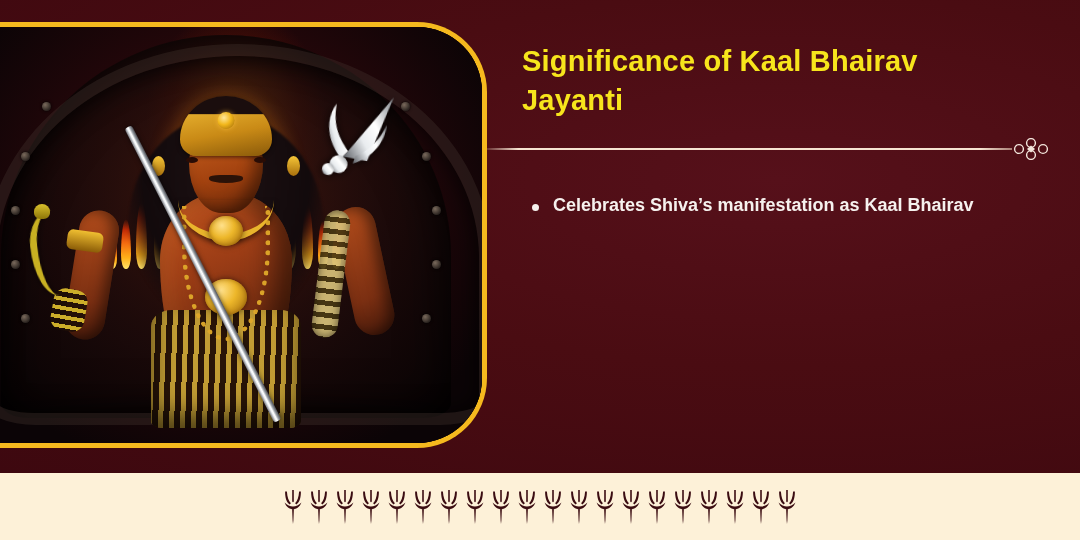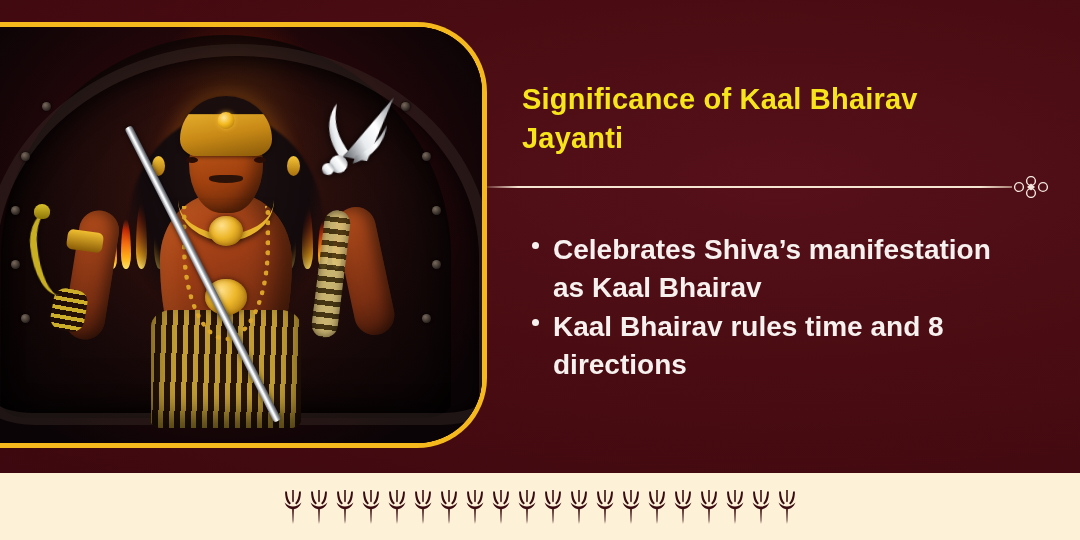--- a/index.html
+++ b/index.html
@@ -221,21 +221,21 @@
     border-radius:3px;
   }
   .trishul-head{
     position:absolute;left:63%;top:14%;width:110px;height:112px;
     transform:rotate(6deg);
   }
   .trishul-head svg{width:100%;height:100%;filter:drop-shadow(0 0 4px rgba(0,0,0,.8));}
 
   
   .content{
-    position:absolute;left:513px;top:0;width:540px;height:473px;margin-top:38px;
+    position:absolute;left:513px;top:0;width:540px;height:473px;
   }
   .title{
     position:absolute;left:9px;top:42px;width:470px;
     color:#f7e51c;
     font-size:29px;font-weight:bold;line-height:1.33;
     letter-spacing:.2px;
   }
   .divider-wrap{
     position:absolute;left:-26px;top:138px;width:566px;height:22px;
     display:flex;align-items:center;
@@ -243,21 +243,21 @@
   .divider-line{
     flex:1;height:2px;
     background:linear-gradient(90deg, rgba(255,235,210,.15) 0%, rgba(255,240,220,.95) 6%, rgba(255,240,220,.95) 94%, rgba(255,235,210,.5) 100%);
   }
   .divider-orn{width:44px;height:22px;margin-left:-3px;flex:0 0 auto;}
   .divider-orn svg{width:100%;height:100%;}
 
   .bullets{
     position:absolute;left:6px;top:193px;width:510px;
     color:#f6f1ee;
-    font-size:28px;font-weight:bold;line-height:1.36;
+    font-size:18px;font-weight:bold;line-height:1.36;
     list-style:none;margin:0;padding:0;
   }
   .bullets li{
     position:relative;padding-left:34px;margin-bottom:1px;
   }
   .bullets li::before{
     content:"";position:absolute;left:13px;top:11px;
     width:7px;height:7px;border-radius:50%;background:#f6f1ee;
   }
 </style>
@@ -367,21 +367,20 @@
             <circle cx="10" cy="11" r="4.4"></circle>
             <circle cx="34" cy="11" r="4.4"></circle>
           </g>
           <path d="M22 7.6 L26 11 L22 14.4 L18 11 Z" fill="#f3e6dc"></path>
         </svg>
       </div>
     </div>
 
     <ul class="bullets">
       <li>Celebrates Shiva’s manifestation as Kaal Bhairav</li>
-      <li>Kaal Bhairav rules time and 8 directions</li>
     </ul>
 
   </div>
 
   <div class="bottom-strip">
     <div class="trident-row">
         <svg viewBox="0 0 20 34" class="trident">
           <path d="M9.2 0 L10.8 0 L10.8 11.5 L10.1 12.2 L9.9 12.2 L9.2 11.5 ZM2.1 1.6 C2.1 8.4 3.6 12.4 6.6 14.6 L7.9 13.2 C5.6 11.3 4.3 7.6 3.9 1.6 ZM17.9 1.6 C17.9 8.4 16.4 12.4 13.4 14.6 L12.1 13.2 C14.4 11.3 15.7 7.6 16.1 1.6 ZM1.6 12.6 C4.2 15.4 7.1 16.6 10 16.6 C12.9 16.6 15.8 15.4 18.4 12.6 C16.8 17.2 13.6 19.2 10 19.2 C6.4 19.2 3.2 17.2 1.6 12.6 ZM9.1 18.6 L10.9 18.6 L10.4 30.5 L10 34 L9.6 30.5 Z" fill="#3b0d12"></path>
         </svg>
         <svg viewBox="0 0 20 34" class="trident">

